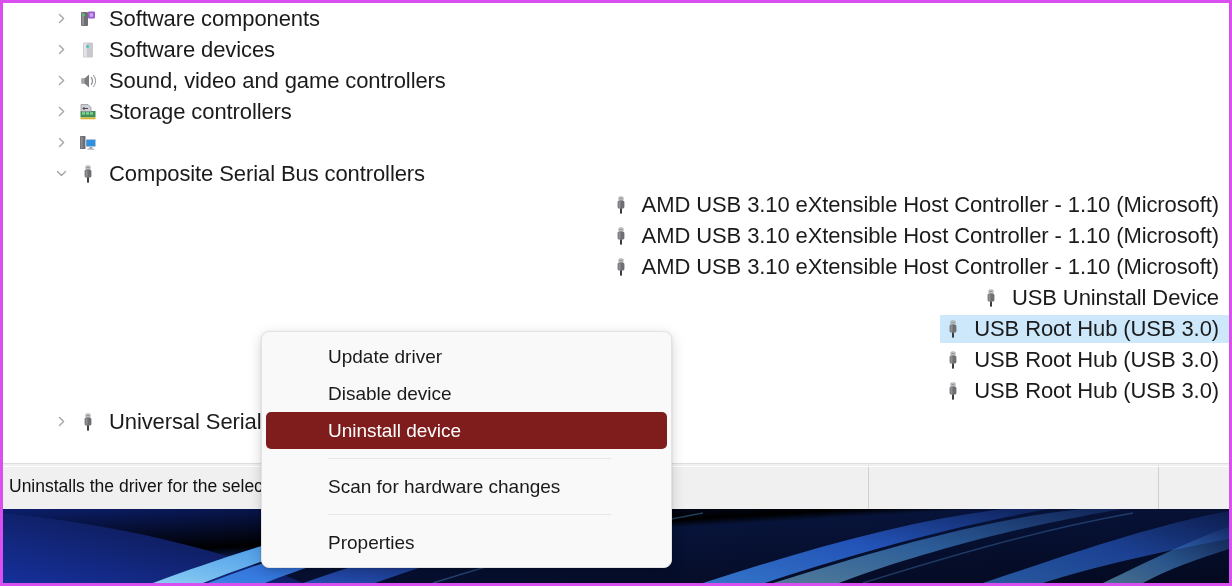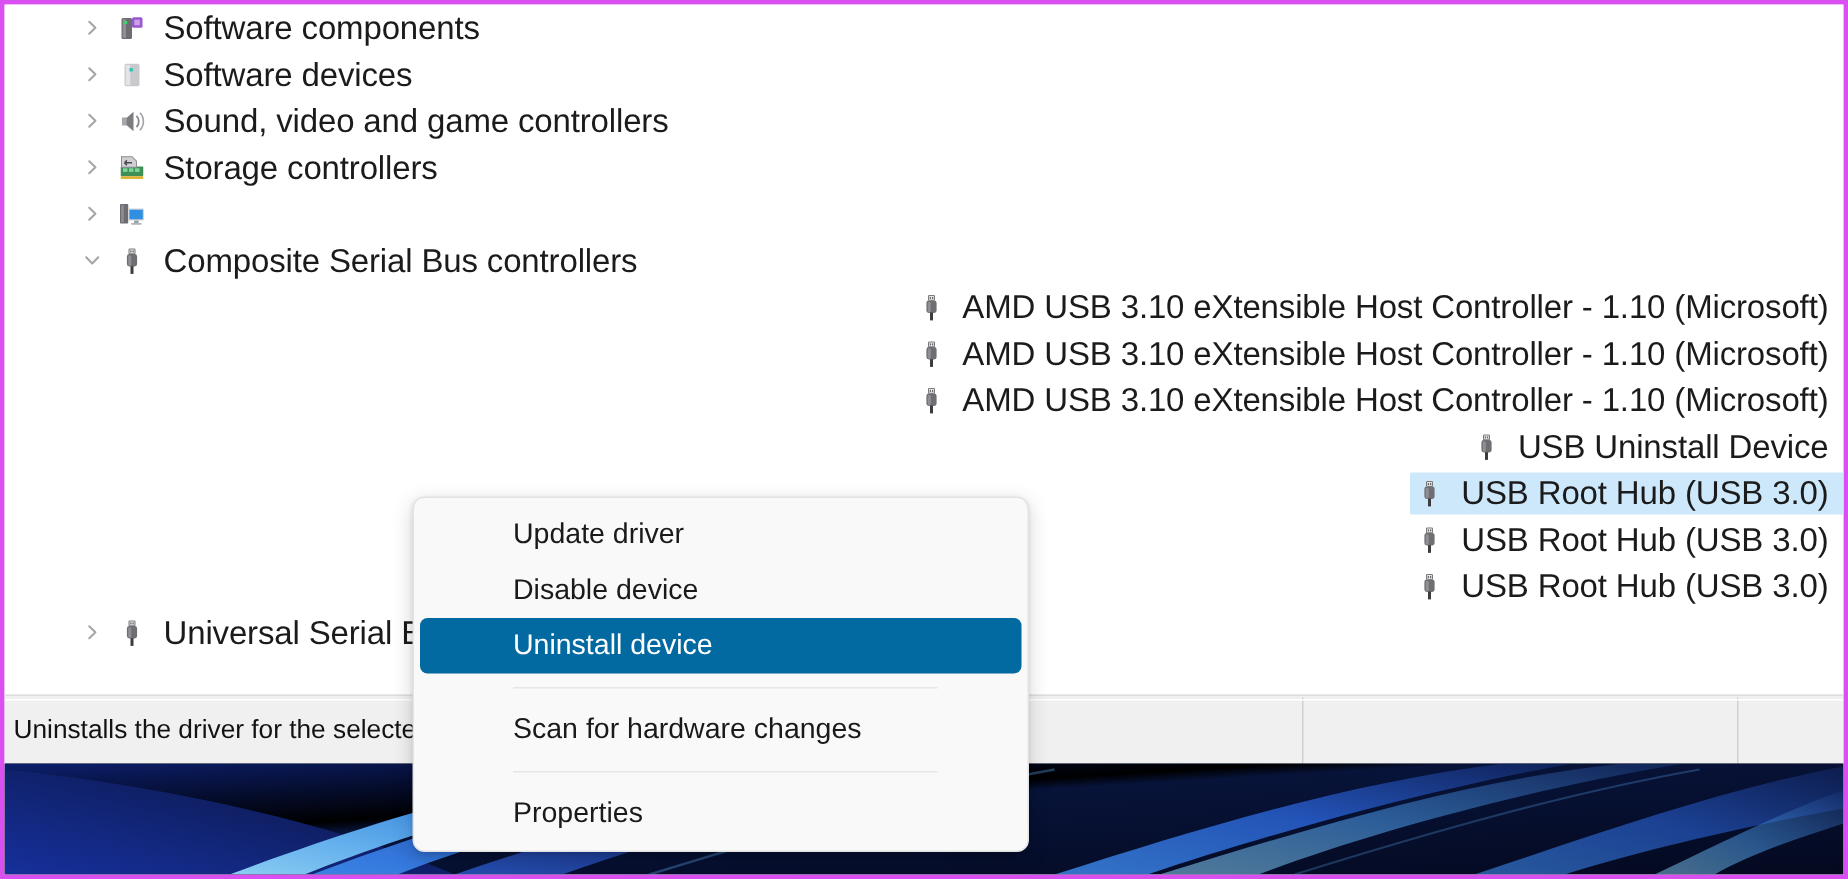--- a/index.html
+++ b/index.html
@@ -125,21 +125,21 @@
     width: 1226px;
     height: 74px;
     overflow: hidden;
     background: #06102e;
   }
   #wallpaper svg { display: block; width: 100%; height: 100%; }
 
   
   #context-menu {
     position: absolute;
-    left: 272px;
+    left: 258px;
     top: 328px;
     width: 411px;
     background: #f9f9f9;
     border: 1px solid #e3e3e3;
     border-radius: 8px;
     box-shadow: 0 4px 14px rgba(0,0,0,0.16), 0 1px 3px rgba(0,0,0,0.10);
     padding: 6px 4px;
     overflow: hidden;
   }
 
@@ -148,21 +148,21 @@
     display: flex;
     align-items: center;
     padding-left: 62px;
     font-size: 19px;
     color: #1a1a1a;
     border-radius: 5px;
     white-space: nowrap;
   }
 
   .menu-item.highlighted {
-    background: #0369a1;
+    background: #7f1d1d;
     color: #ffffff;
   }
 
   .menu-item.bold-item { font-weight: normal; }
 
   .menu-sep {
     height: 1px;
     background: #e6e6e6;
     margin: 9px 56px 9px 62px;
   }

